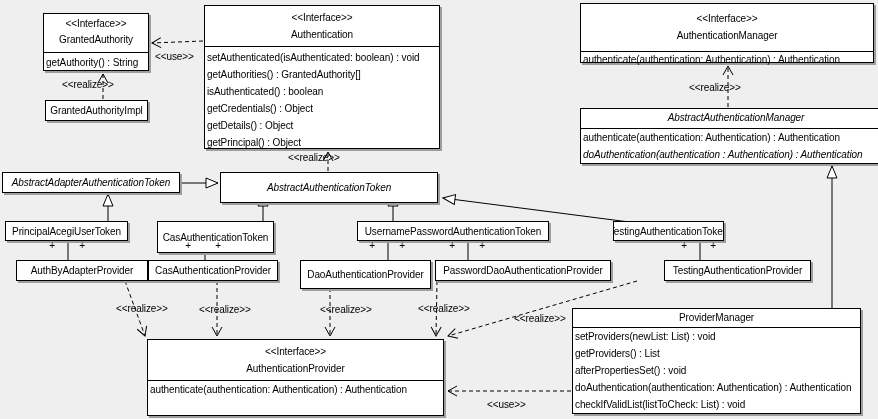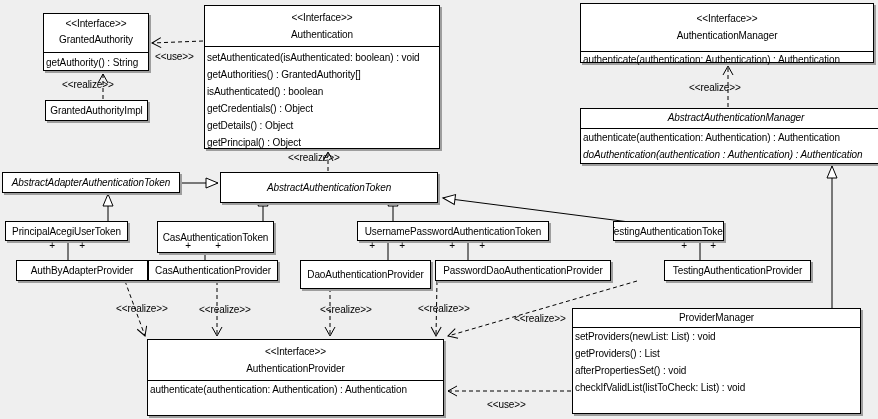--- a/index.html
+++ b/index.html
@@ -185,20 +185,21 @@
   <div class="m">authenticate(authentication: Authentication) : Authentication</div>
 </div>
 
 <div class="cls" id="c-pm">
   <div class="hd">
     <div class="nm">ProviderManager</div>
   </div>
   <div class="m">setProviders(newList: List) : void</div>
   <div class="m">getProviders() : List</div>
   <div class="m">afterPropertiesSet() : void</div>
+  <div class="m">doAuthentication(authentication: Authentication) : Authentication</div>
   <div class="m">checkIfValidList(listToCheck: List) : void</div>
 </div>
 
 <div class="lbl" style="left:155px;top:51px">&lt;&lt;use&gt;&gt;</div>
 <div class="lbl" style="left:62px;top:79px">&lt;&lt;realize&gt;&gt;</div>
 <div class="lbl" style="left:288px;top:152px">&lt;&lt;realize&gt;&gt;</div>
 <div class="lbl" style="left:689px;top:82px">&lt;&lt;realize&gt;&gt;</div>
 <div class="lbl" style="left:116px;top:303px">&lt;&lt;realize&gt;&gt;</div>
 <div class="lbl" style="left:199px;top:304px">&lt;&lt;realize&gt;&gt;</div>
 <div class="lbl" style="left:320px;top:304px">&lt;&lt;realize&gt;&gt;</div>

